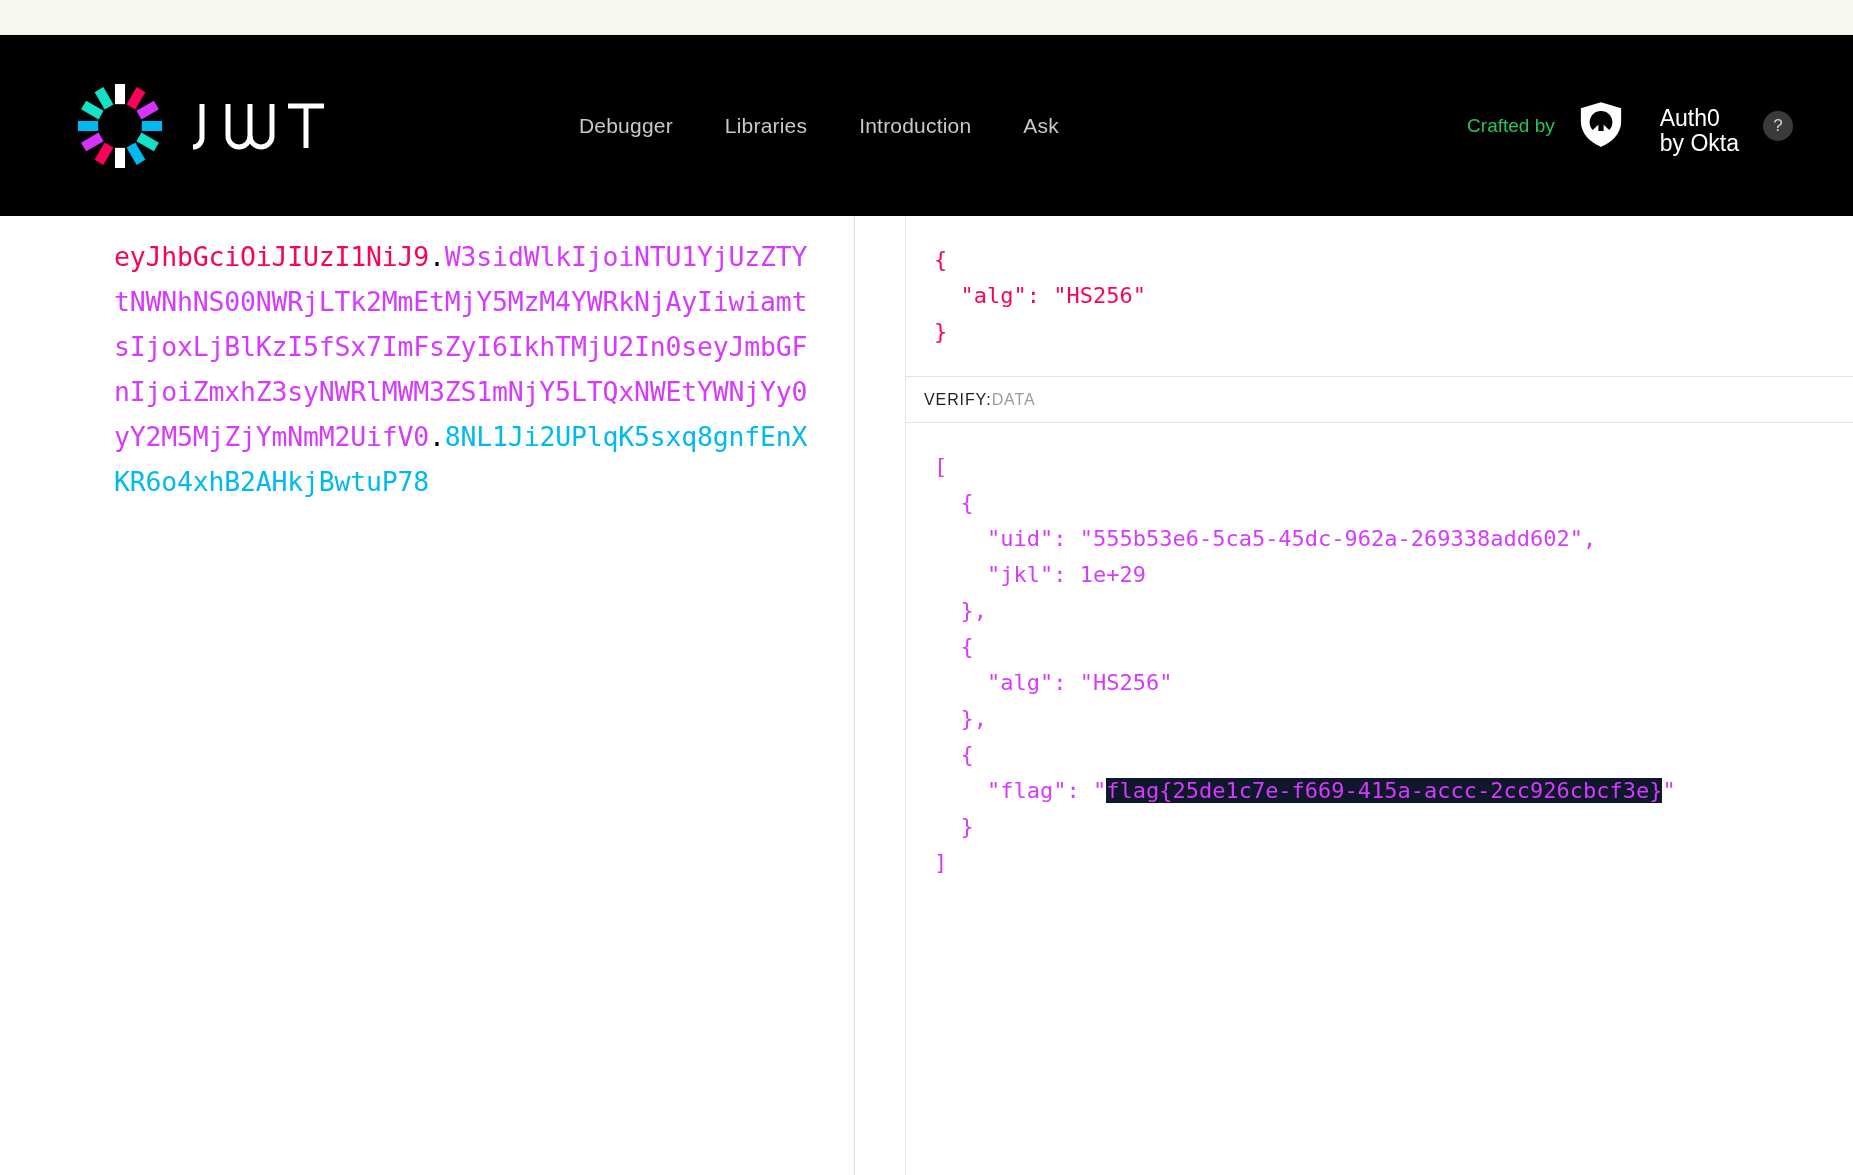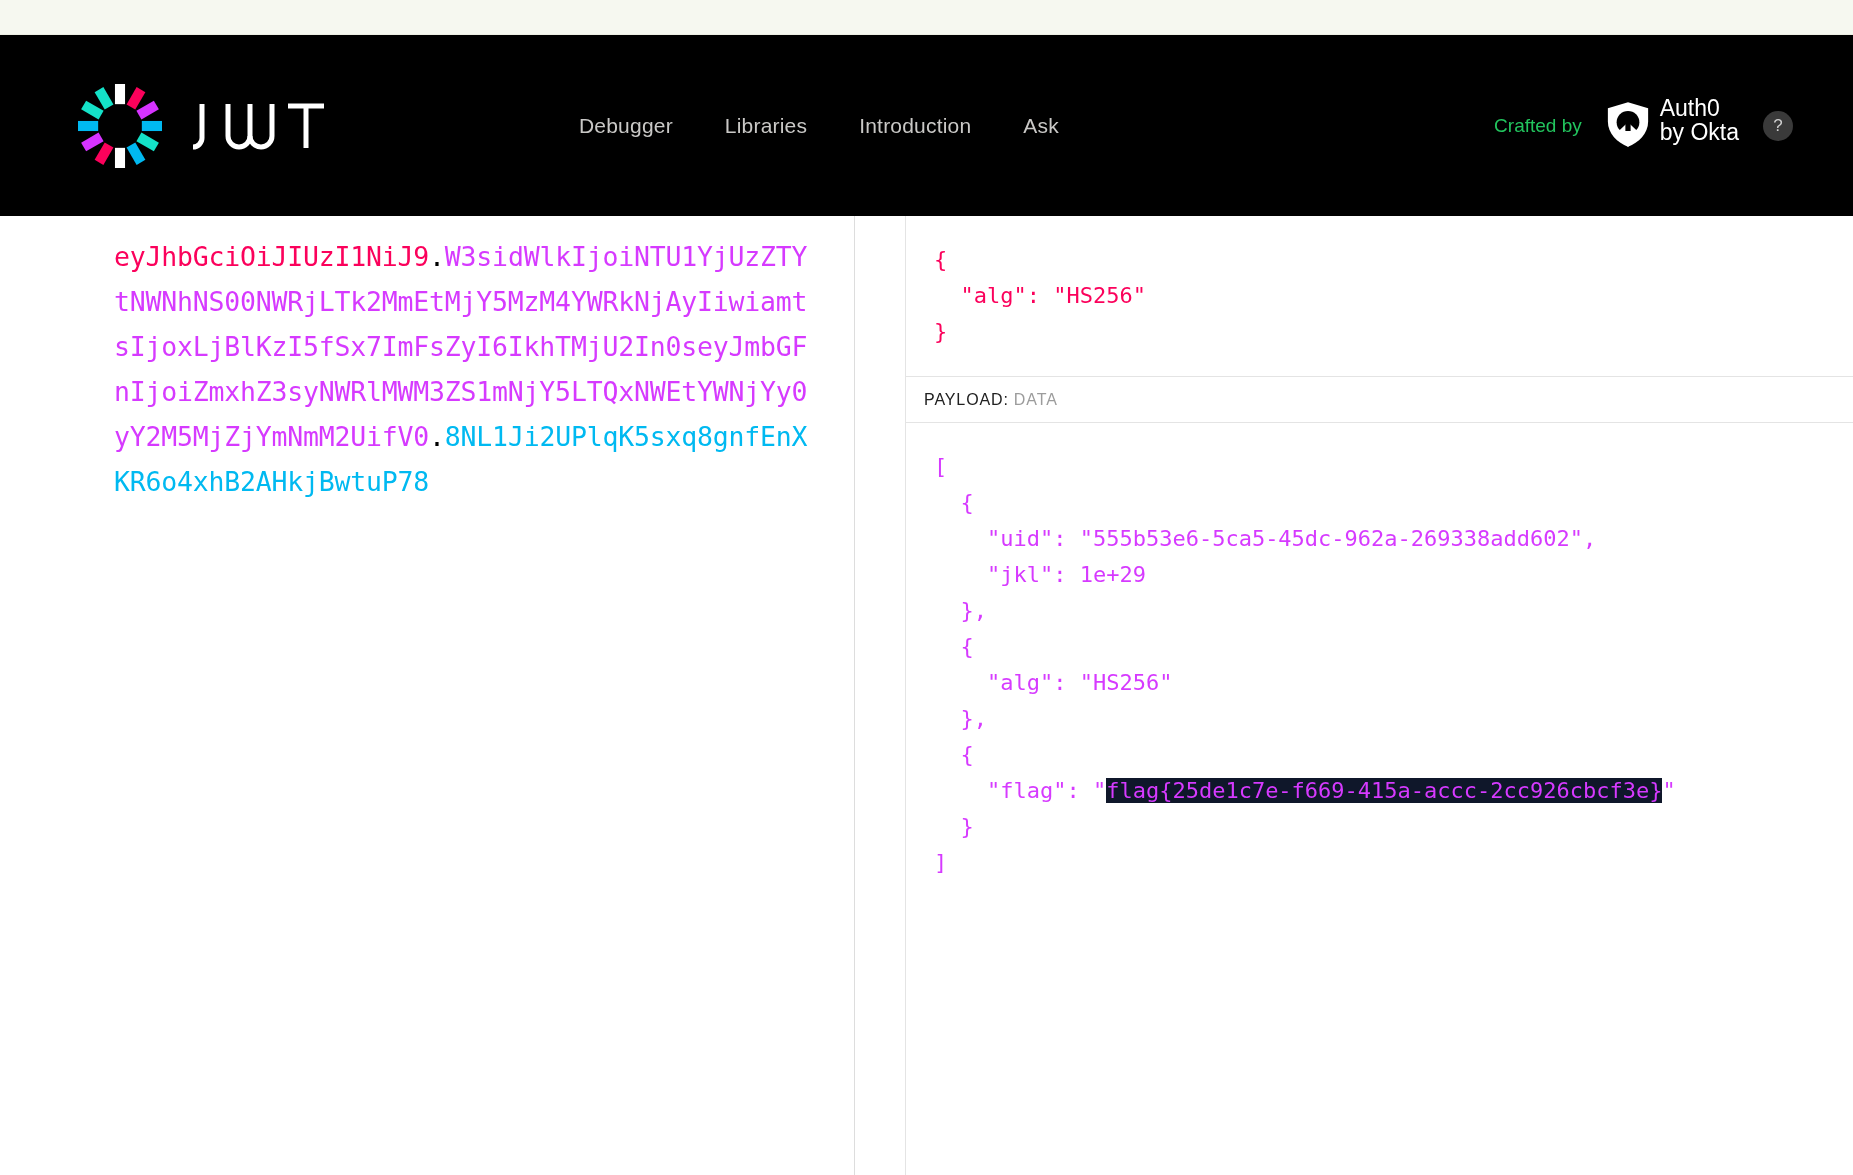--- a/index.html
+++ b/index.html
@@ -40,21 +40,21 @@
     cursor: pointer;
     white-space: nowrap;
   }
   .header-right {
     margin-left: auto;
     display: flex;
     align-items: center;
     gap: 18px;
   }
   .crafted-by { color: #22c55e; font-size: 19px; white-space: nowrap; }
-  .auth0-lockup { display: flex; align-items: flex-start; gap: 4px; }
+  .auth0-lockup { display: flex; align-items: flex-end; gap: 31px; }
   .auth0-name { color: #ffffff; font-size: 23px; line-height: 1.08; white-space: nowrap; }
   .help-btn {
     width: 30px; height: 30px; border-radius: 50%;
     background: #3a3a3a; color: #cfcfcf;
     font-size: 17px; display: flex; align-items: center; justify-content: center;
     cursor: pointer; margin-left: 6px;
   }
 
   .workspace { display: flex; height: 988px; }
 
@@ -89,21 +89,21 @@
 
   .section-label {
     padding: 14px 18px 13px;
     font-size: 16px;
     letter-spacing: 0.9px;
     color: #212121;
     border-top: 1px solid #e4e4e4;
     border-bottom: 1px solid #e4e4e4;
     background: #ffffff;
   }
-  .section-label .muted { color: #9c9c9c; margin-left: 5px; }
+  .section-label .muted { color: #9c9c9c; }
 
   .code-pane {
     font-family: "DejaVu Sans Mono", monospace;
     font-size: 22px;
     line-height: 36px;
     padding: 26px 18px 26px 28px;
     white-space: pre;
     background: #ffffff;
     overflow: hidden;
   }
@@ -208,21 +208,21 @@
     <div class="token"><span class="tok-header">eyJhbGciOiJIUzI1NiJ9</span><span class="tok-dot">.</span><span class="tok-payload">W3sidWlkIjoiNTU1YjUzZTYtNWNhNS00NWRjLTk2MmEtMjY5MzM4YWRkNjAyIiwiamtsIjoxLjBlKzI5fSx7ImFsZyI6IkhTMjU2In0seyJmbGFnIjoiZmxhZ3syNWRlMWM3ZS1mNjY5LTQxNWEtYWNjYy0yY2M5MjZjYmNmM2UifV0</span><span class="tok-dot">.</span><span class="tok-signature">8NL1Ji2UPlqK5sxq8gnfEnXKR6o4xhB2AHkjBwtuP78</span></div>
   </section>
 
   <section class="decoded-col">
 
     <div class="code-pane pane-header">{
   "alg": "HS256"
 }</div>
 
     <div class="section-label">
-      <span>PAYLOAD:</span><span class="muted">DATA</span>
+      <span>VERIFY:</span><span class="muted">DATA</span>
     </div>
 
     <div class="code-pane pane-payload"><span>[
   {
     "uid": "555b53e6-5ca5-45dc-962a-269338add602",
     "jkl": 1e+29
   },
   {
     "alg": "HS256"
   },

